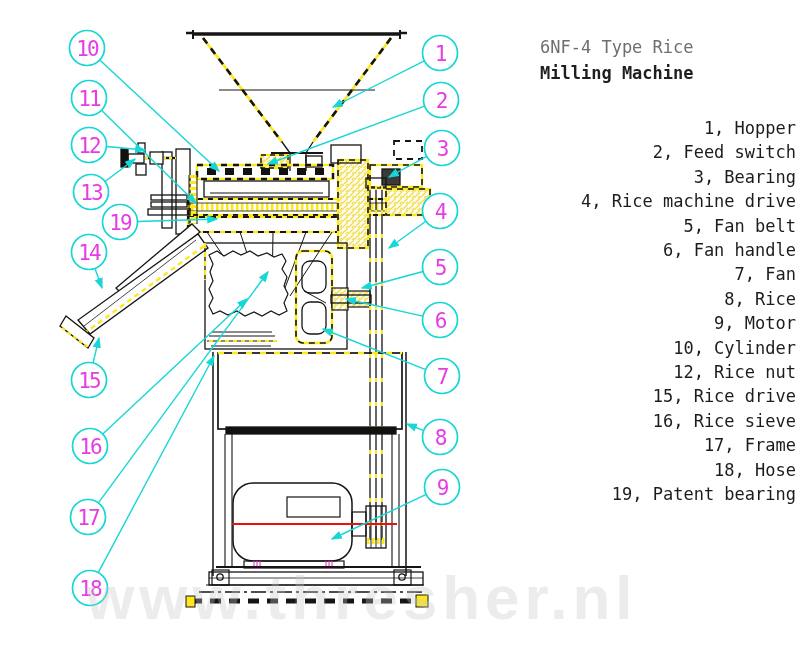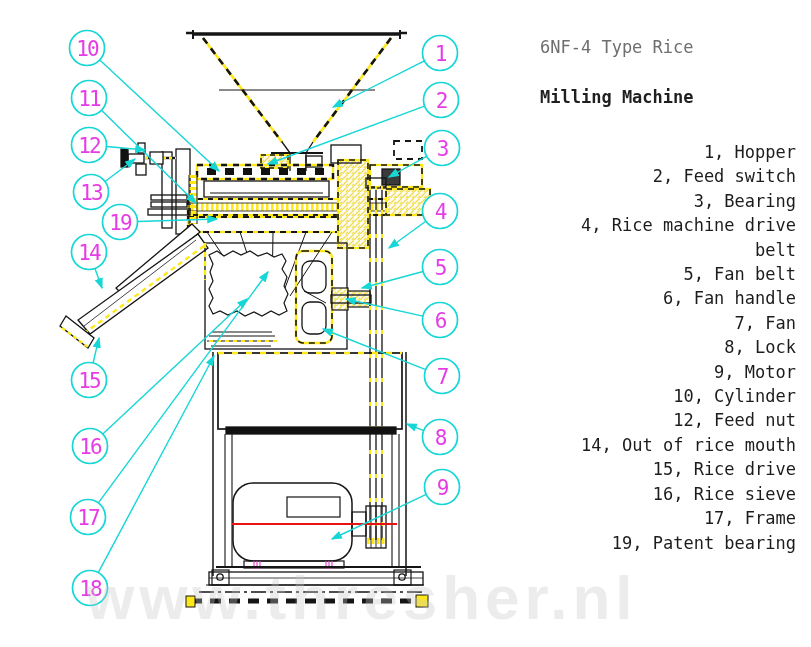--- a/index.html
+++ b/index.html
@@ -1,21 +1,21 @@
 <!DOCTYPE html>
 <html><head>
 <meta charset="utf-8">
 <style>
   html,body{margin:0;padding:0;background:#ffffff;}
   #stage{position:relative;width:811px;height:647px;background:#fff;overflow:hidden;
          font-family:"DejaVu Sans Mono","Liberation Mono",monospace;}
   #diagram{position:absolute;left:0;top:0;}
   #legend{position:absolute;left:540px;top:34px;width:256px;color:#1c1c1c;}
   #legend .t1{font-size:17px;line-height:26px;color:#6f6f6f;white-space:nowrap;}
-  #legend .t2{font-size:17px;line-height:26px;color:#1f1f1f;font-weight:bold;white-space:nowrap;margin-top:24px;}
+  #legend .t2{font-size:17px;line-height:26px;color:#1f1f1f;font-weight:bold;white-space:nowrap;}
   #legend-list{margin-top:30px;}
   #legend-list .ln{font-size:17px;line-height:24.4px;white-space:nowrap;color:#1c1c1c;text-align:right;}
   #watermark{position:absolute;left:86px;top:562px;width:740px;font-family:"Liberation Sans",sans-serif;
              font-weight:700;font-size:62px;letter-spacing:5px;color:rgba(200,200,200,0.34);
              pointer-events:none;white-space:nowrap;z-index:6;}
 </style>
 </head>
 <body>
 
 <div id="stage">
@@ -265,30 +265,29 @@
   </svg>
 
   <div id="legend">
     <div class="t1">6NF-4 Type Rice</div>
     <div class="t2">Milling Machine</div>
     <div id="legend-list">
         <div class="ln">1, Hopper</div>
         <div class="ln">2, Feed switch</div>
         <div class="ln">3, Bearing</div>
         <div class="ln">4, Rice machine drive</div>
-        <div class="ln">belt</div>
         <div class="ln">5, Fan belt</div>
         <div class="ln">6, Fan handle</div>
         <div class="ln">7, Fan</div>
-        <div class="ln">8, Lock</div>
+        <div class="ln">8, Rice</div>
         <div class="ln">9, Motor</div>
         <div class="ln">10, Cylinder</div>
-        <div class="ln">12, Feed nut</div>
-        <div class="ln">14, Out of rice mouth</div>
+        <div class="ln">12, Rice nut</div>
         <div class="ln">15, Rice drive</div>
         <div class="ln">16, Rice sieve</div>
         <div class="ln">17, Frame</div>
+        <div class="ln">18, Hose</div>
         <div class="ln">19, Patent bearing</div>
       </div>
   </div>
 
   <div id="watermark">www.thresher.nl</div>
 </div>
 
 </body></html>

